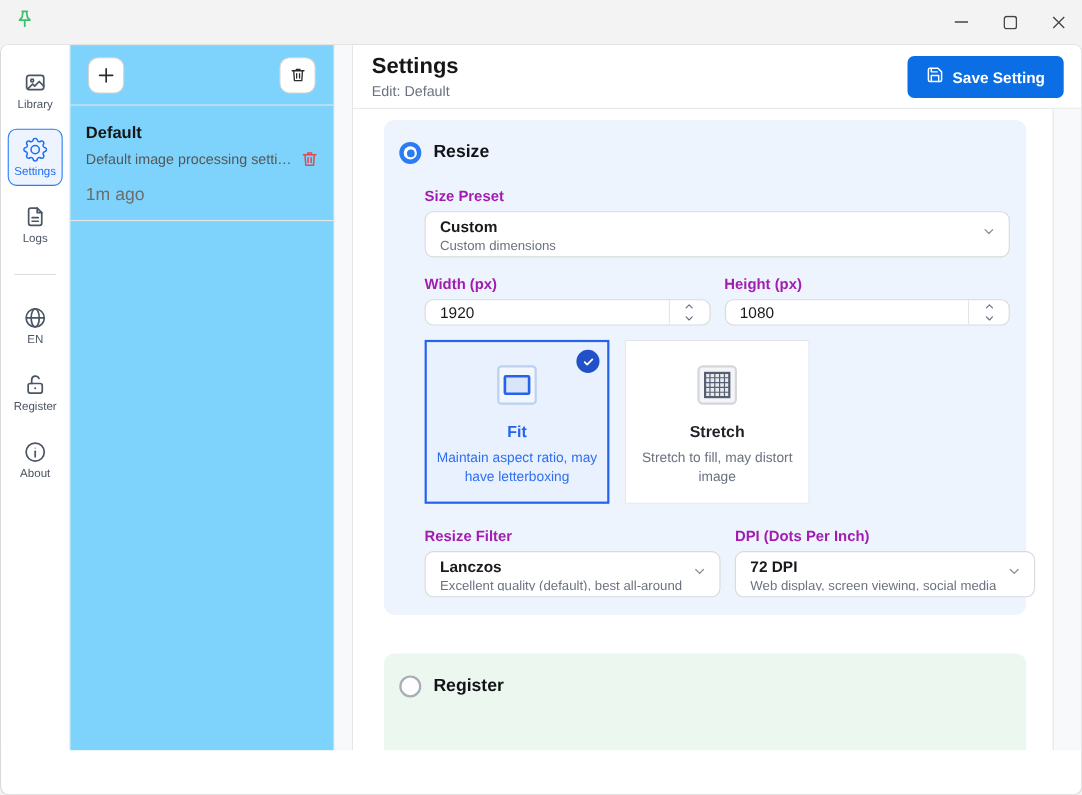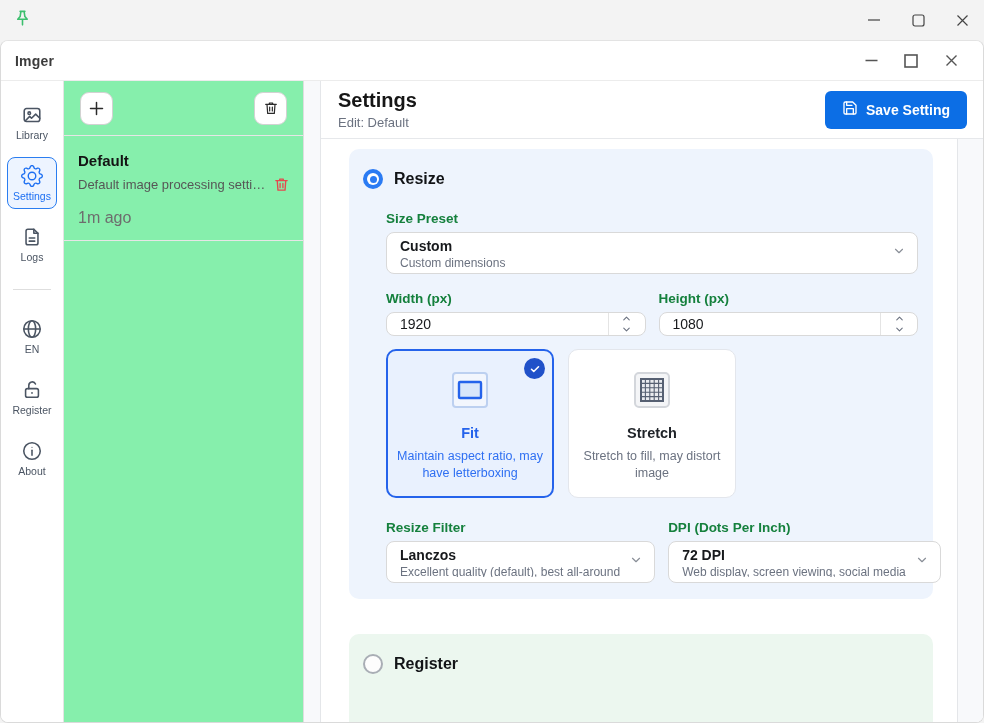--- a/index.html
+++ b/index.html
@@ -23,21 +23,21 @@
 
   
   .rail { width: 63px; border-right: 1px solid #e4e4e4; display: flex; flex-direction: column; align-items: center; padding-top: 15px; background: #fff; flex: none; }
   .rail-item { width: 50px; padding: 7px 0 6px; margin-bottom: 9px; display: flex; flex-direction: column; align-items: center; gap: 3px; border-radius: 8px; border: 1px solid transparent; color: #4b5563; cursor: default; }
   .rail-item .lbl { font-size: 10.5px; }
   .rail-item svg { display: block; }
   .rail-item.active { border-color: #2a7df0; background: #edf4ff; color: #1d6ff2; }
   .rail-divider { width: 38px; border-top: 1px solid #dedede; margin: 10px 0 20px; }
 
   
-  .list-panel { width: 240px; flex: none; border-right: 1px solid #dedede; display: flex; flex-direction: column; background: #86efac; }
+  .list-panel { width: 240px; flex: none; border-right: 1px solid #dedede; display: flex; flex-direction: column; background: #7dd3fc; }
   .list-toolbar { height: 55px; flex: none; display: flex; align-items: center; justify-content: space-between; padding: 0 16px; border-bottom: 1px solid #e6e6e6; }
   .tool-btn { width: 33px; height: 33px; border: 1px solid #d2d2d2; border-radius: 9px; background: #fff; display: flex; align-items: center; justify-content: center; color: #2b2b2b; }
   .preset-item { position: relative; padding: 16px 14px 13px; border-bottom: 1px solid #e6e6e6; }
   .preset-title { font-size: 15px; font-weight: 700; color: #141414; }
   .preset-desc { font-size: 13px; color: #565656; margin-top: 8px; width: 188px; white-space: nowrap; overflow: hidden; text-overflow: ellipsis; }
   .preset-time { font-size: 16px; color: #6d6d6d; margin-top: 17px; }
   .preset-trash { position: absolute; right: 13px; top: 40px; color: #e5484d; }
 
   .panel-strip { width: 17px; flex: none; background: #f8f9fb; border-right: 1px solid #e4e6e9; }
 
@@ -59,36 +59,36 @@
 
   .radio-row { display: flex; align-items: center; gap: 11px; }
   .radio-label { font-size: 16px; font-weight: 700; color: #121417; }
   .radio { width: 20px; height: 20px; border-radius: 50%; flex: none; }
   .radio.checked { background: #2b7bf3; display: flex; align-items: center; justify-content: center; }
   .radio.checked .ring { width: 12px; height: 12px; border-radius: 50%; background: #fff; display: flex; align-items: center; justify-content: center; }
   .radio.checked .dot { width: 7px; height: 7px; border-radius: 50%; background: #2b7bf3; }
   .radio.unchecked { background: #fdfdfd; border: 2px solid #a9aeb5; }
 
   .fields { margin: 22px 0 0 23px; }
-  .field-label { display: block; font-size: 13.5px; font-weight: 700; color: #15803d; margin-bottom: 6px; }
+  .field-label { display: block; font-size: 13.5px; font-weight: 700; color: #a21caf; margin-bottom: 6px; }
 
   .select { position: relative; background: #fff; border: 1px solid #d9d9d9; border-radius: 8px; height: 42px; padding: 5px 34px 5px 13px; display: flex; flex-direction: column; justify-content: center; gap: 2px; }
   .select .val { font-size: 14px; font-weight: 700; color: #17191c; }
   .select .desc { font-size: 12px; color: #6b7280; white-space: nowrap; overflow: hidden; }
   .select .chev { position: absolute; right: 11px; top: 50%; transform: translateY(-50%); color: #8a8f98; }
 
   .grid2 { display: grid; grid-template-columns: 1fr 1fr; gap: 13px; margin-top: 17px; }
 
   .number-input { display: flex; background: #fff; border: 1px solid #d9d9d9; border-radius: 8px; height: 24px; overflow: hidden; }
   .number-input input { flex: 1; min-width: 0; border: none; outline: none; padding: 0 0 0 13px; font-size: 14px; color: #17191c; font-family: inherit; background: transparent; }
   .spinner { width: 37px; flex: none; border-left: 1px solid #e4e4e4; display: flex; flex-direction: column; }
   .spin-btn { flex: 1; display: flex; align-items: center; justify-content: center; color: #6b7280; }
 
   .mode-grid { display: grid; grid-template-columns: 1fr 1fr 1fr; gap: 14px; margin-top: 12px; }
-  .mode-card { position: relative; background: #fff; border: 1px solid #e3e6ec; border-radius: 10px; padding: 17px 10px 14px; text-align: center; }
+  .mode-card { position: relative; background: #fff; border: 1px solid #e3e6ec; border-radius: 0; padding: 17px 10px 14px; text-align: center; }
   .mode-card.selected { background: #e9f1fe; border: 2px solid #2563eb; padding: 16px 9px 13px; }
   .mode-icon { height: 46px; display: flex; align-items: center; justify-content: center; margin-bottom: 12px; }
   .mode-title { font-size: 14.5px; font-weight: 700; color: #1f2328; }
   .mode-card.selected .mode-title { color: #2563eb; }
   .mode-desc { font-size: 12.5px; line-height: 1.38; color: #6b7280; margin-top: 7px; }
   .mode-card.selected .mode-desc { color: #2e6ff2; }
   .check-badge { position: absolute; top: 7px; right: 7px; width: 21px; height: 21px; border-radius: 50%; background: #2051c9; display: flex; align-items: center; justify-content: center; }
 
   .filters-row { margin-top: 22px; }
 </style>
@@ -115,40 +115,20 @@
     <div class="wc-btn">
       <svg width="13" height="13" viewBox="0 0 13 13">
           <path d="M1.5 1.5l10 10M11.5 1.5l-10 10" stroke="#444" stroke-width="1.2"></path>
         </svg>
     </div>
   </div>
 </div>
 
 <div class="app-window">
 
-  <div class="app-titlebar">
-    <span class="app-title">Imger</span>
-    <div class="app-controls">
-      <div class="awc-btn">
-        <svg width="15" height="15" viewBox="0 0 15 15">
-            <path d="M1.5 7.5h12" stroke="#555" stroke-width="1.4"></path>
-          </svg>
-      </div>
-      <div class="awc-btn">
-        <svg width="14" height="14" viewBox="0 0 14 14" fill="none">
-            <rect x="1" y="1" width="12" height="12" stroke="#555" stroke-width="1.6"></rect>
-          </svg>
-      </div>
-      <div class="awc-btn">
-        <svg width="13" height="13" viewBox="0 0 13 13">
-            <path d="M1.5 1.5l10 10M11.5 1.5l-10 10" stroke="#555" stroke-width="1.4"></path>
-          </svg>
-      </div>
-    </div>
-  </div>
 
   <div class="app-body">
 
     <nav class="rail">
       <div class="rail-item">
         <span>
           <svg width="22" height="22" viewBox="0 0 24 24" fill="none" stroke="currentColor" stroke-width="1.7" stroke-linecap="round" stroke-linejoin="round">
             <rect x="3.5" y="5" width="17" height="14" rx="2.5"></rect>
               <circle cx="9" cy="10" r="1.4"></circle>
               <path d="M20.5 15.5l-4.5-4.5-4.5 4.5-2-2-5 5"></path>

